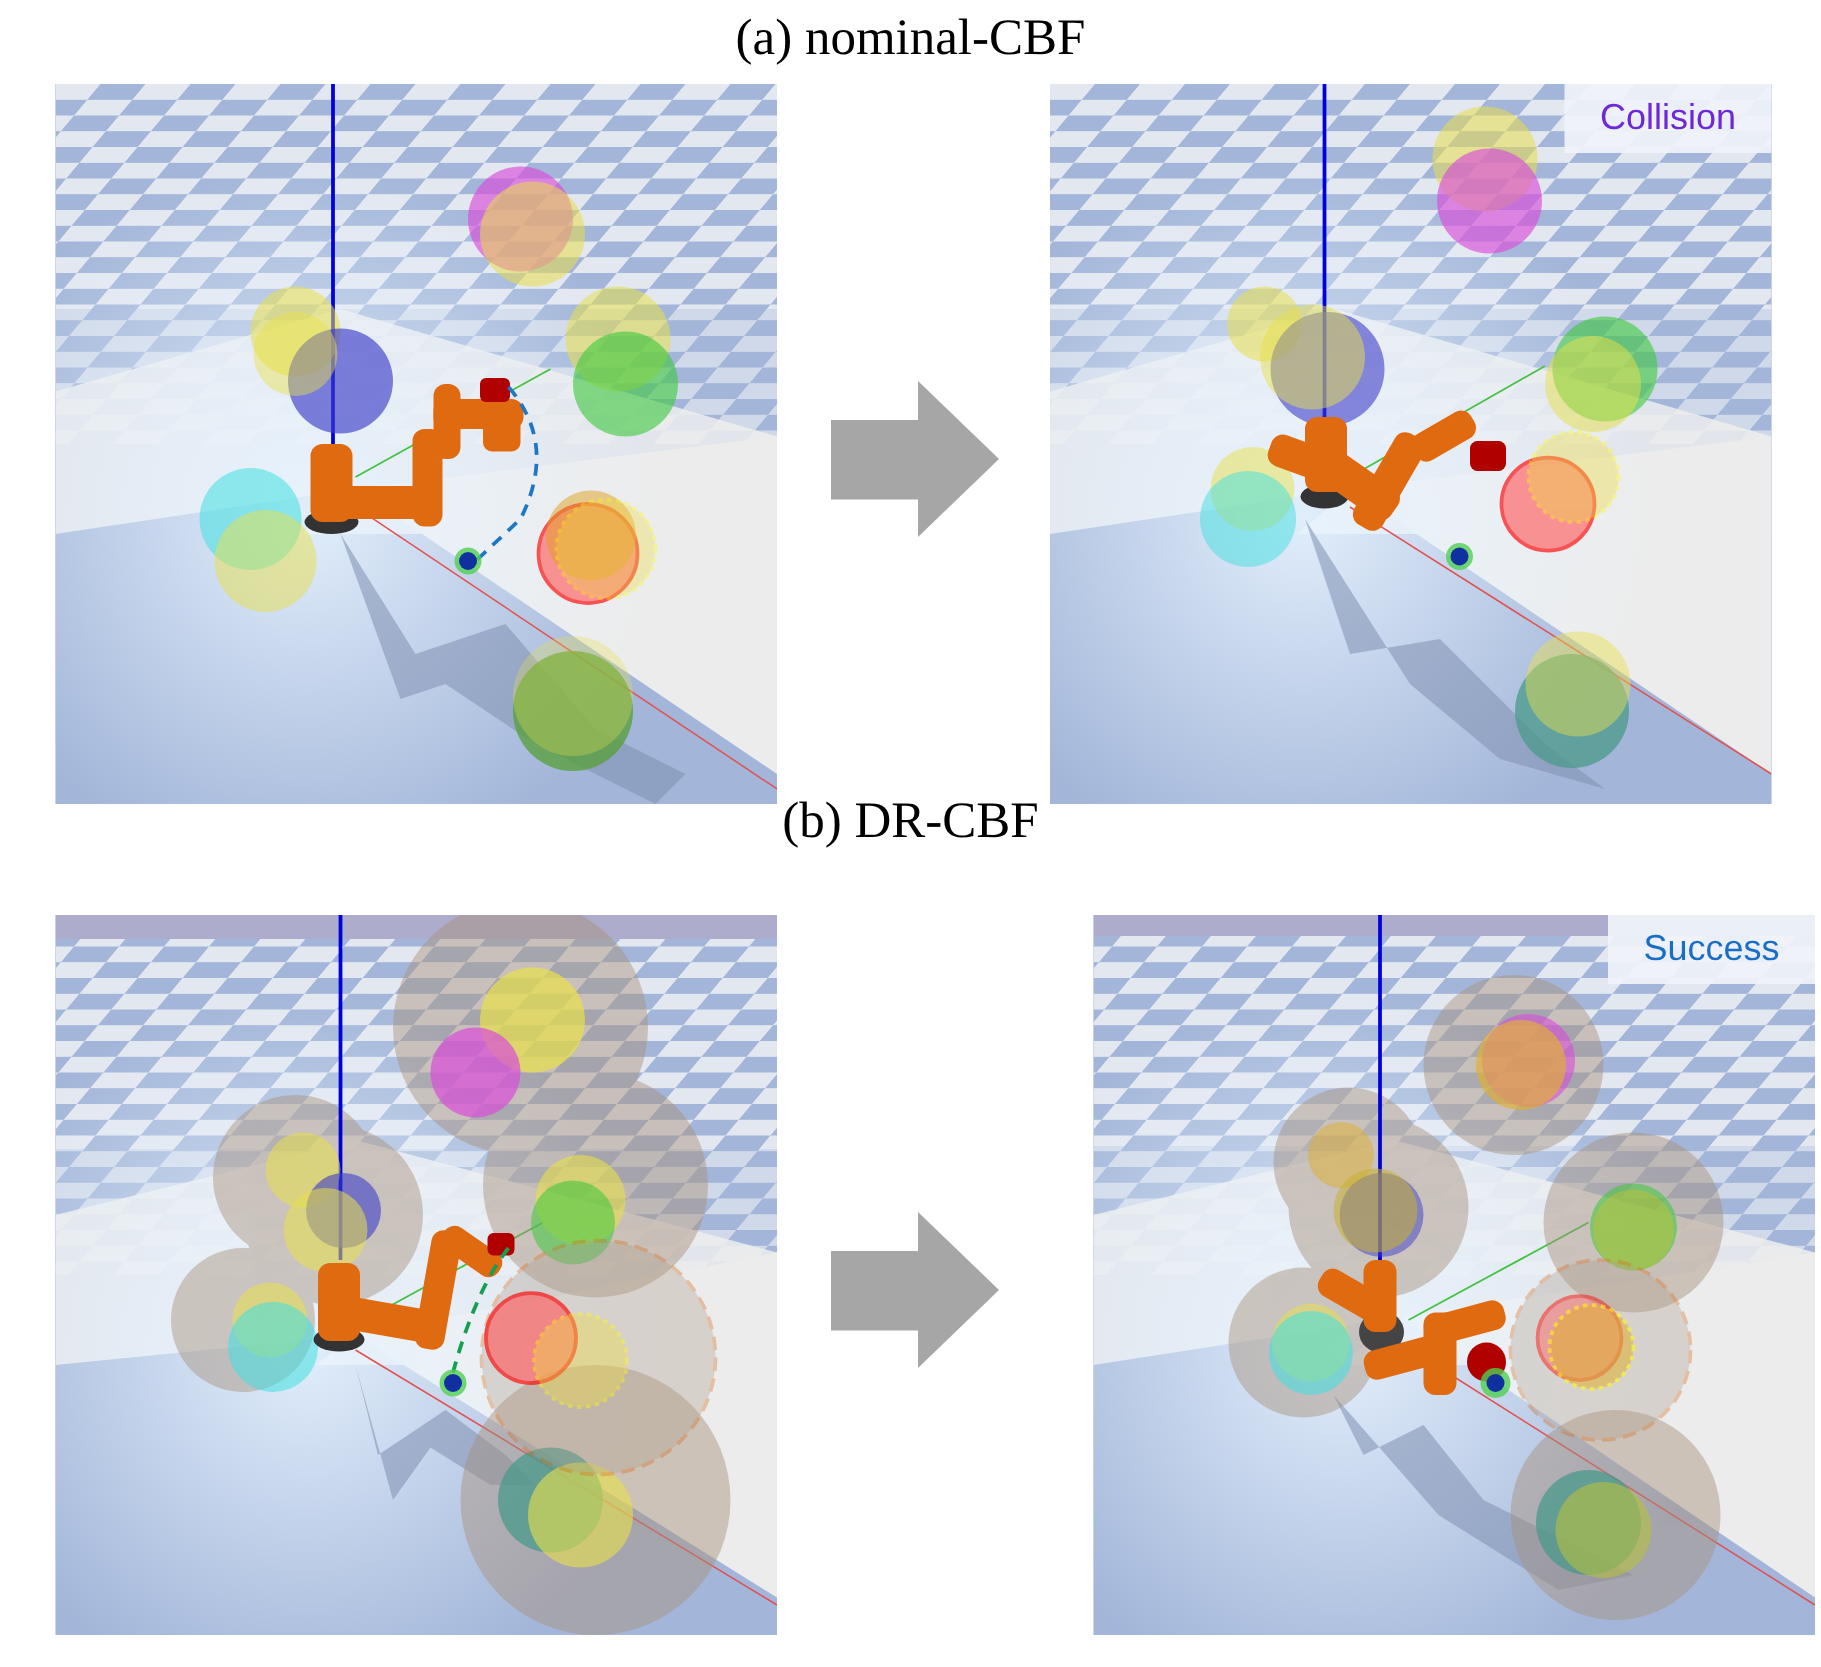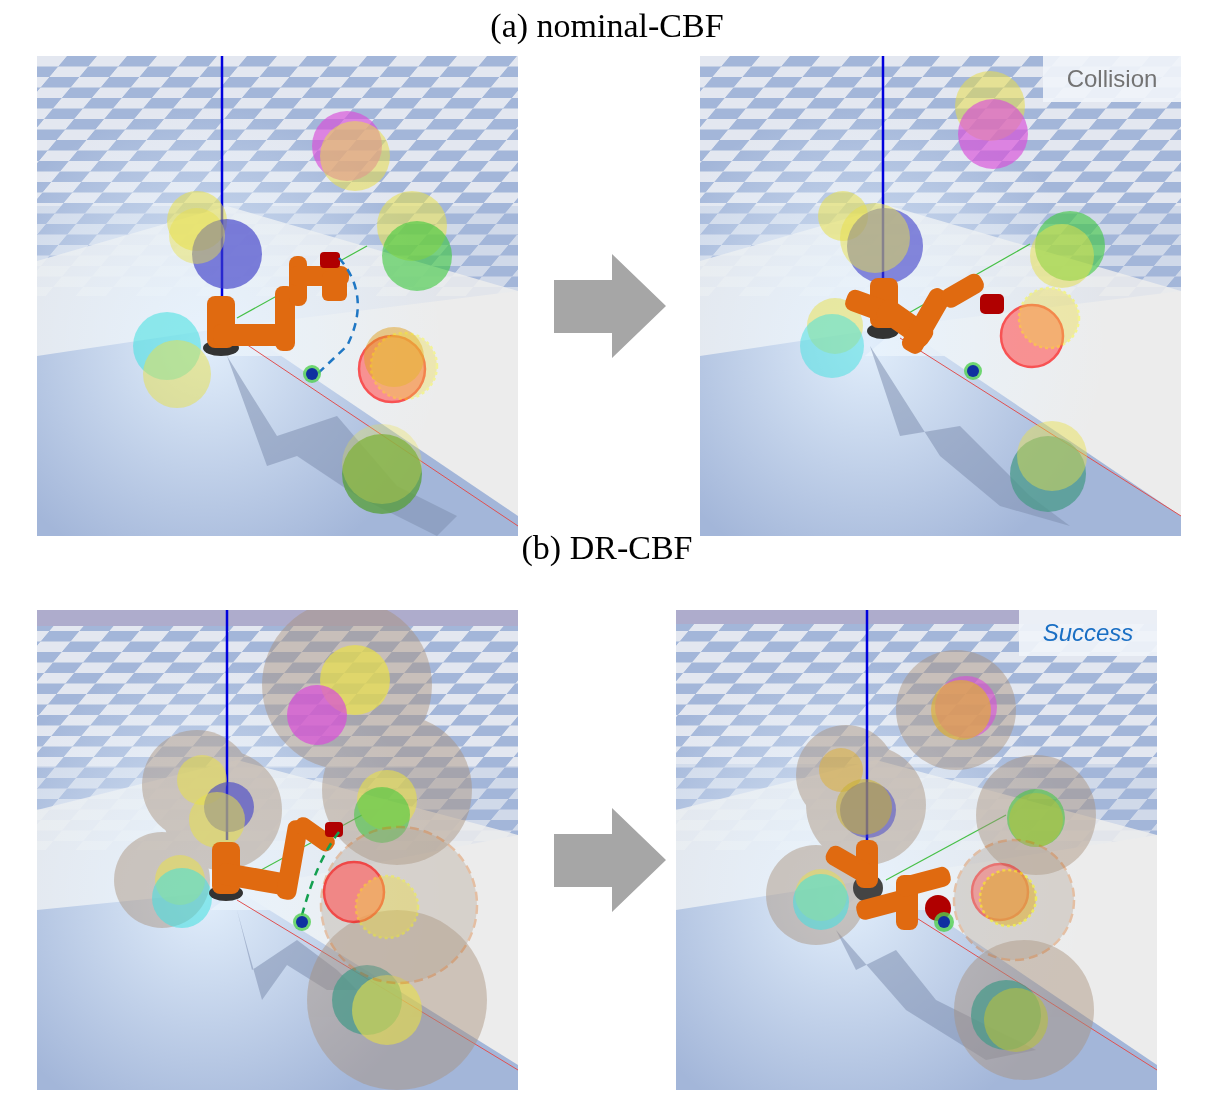--- a/index.html
+++ b/index.html
@@ -130,21 +130,21 @@
       <rect x="170" y="222" width="28" height="50" rx="8"></rect>
       <rect x="145" y="240" width="55" height="22" rx="8" transform="rotate(20 172 251)"></rect>
       <rect x="175" y="255" width="60" height="24" rx="8" transform="rotate(35 205 267)"></rect>
       <rect x="215" y="230" width="22" height="70" rx="8" transform="rotate(30 226 265)"></rect>
       <rect x="240" y="225" width="45" height="20" rx="8" transform="rotate(-30 262 235)"></rect>
     </g>
     <rect x="280" y="238" width="24" height="20" rx="5" fill="#b00000"></rect>
     <circle cx="273" cy="315" r="9" fill="#50d050" opacity="0.8"></circle>
     <circle cx="273" cy="315" r="6" fill="#1030a0"></circle>
   </svg>
-  <div class="status" style="color:#737373;">Collision</div>
+  <div class="status" style="color:#6d28d9;">Collision</div>
 </div>
 
 <div class="caption" style="top:528px;">(b) DR-CBF</div>
 
 <div class="panel" style="left:37px; top:610px;">
   <svg viewBox="0 0 481 480" xmlns="http://www.w3.org/2000/svg">
     <defs>
       <pattern id="checkB1" width="60" height="60" patternUnits="userSpaceOnUse" patternTransform="skewX(-40) scale(1,0.35)">
         <rect width="60" height="60" fill="#a3b6d9"></rect>
           <rect width="30" height="30" fill="#eef0f4"></rect>
@@ -204,21 +204,21 @@
     <circle cx="265" cy="312" r="6" fill="#1030a0"></circle>
   </svg>
 </div>
 
 <div class="arrow" style="left:554px; top:808px;">
   <svg width="112" height="104" viewBox="0 0 112 104">
     <polygon points="0,26 58,26 58,0 112,52 58,104 58,79 0,79" fill="#a6a6a6"></polygon>
   </svg>
 </div>
 
-<div class="panel" style="left:676px; top:610px;font-style:italic;">
+<div class="panel" style="left:729px; top:610px;">
   <svg viewBox="0 0 481 480" xmlns="http://www.w3.org/2000/svg">
     <defs>
       <pattern id="checkB2" width="60" height="60" patternUnits="userSpaceOnUse" patternTransform="skewX(-40) scale(1,0.35)">
         <rect width="60" height="60" fill="#a3b6d9"></rect>
           <rect width="30" height="30" fill="#eef0f4"></rect>
           <rect x="30" y="30" width="30" height="30" fill="#eef0f4"></rect>
       </pattern>
       <radialGradient id="glowB2" cx="0.35" cy="0.6" r="0.5">
         <stop offset="0" stop-color="#e8f4ff" stop-opacity="0.9"></stop>
           <stop offset="1" stop-color="#e8f4ff" stop-opacity="0"></stop>

